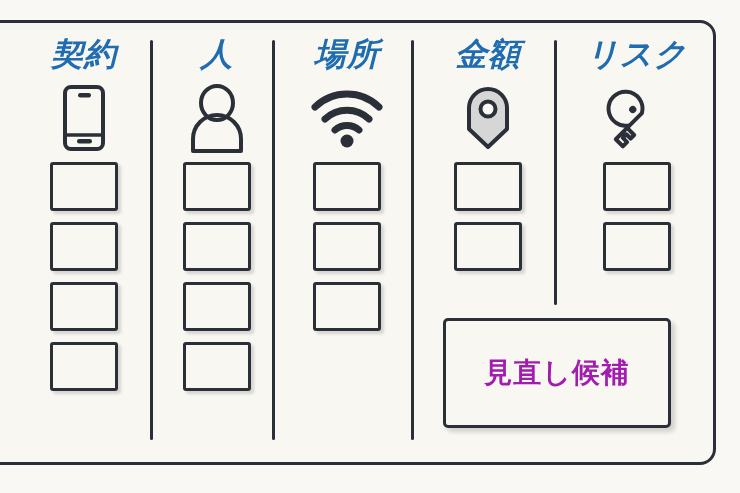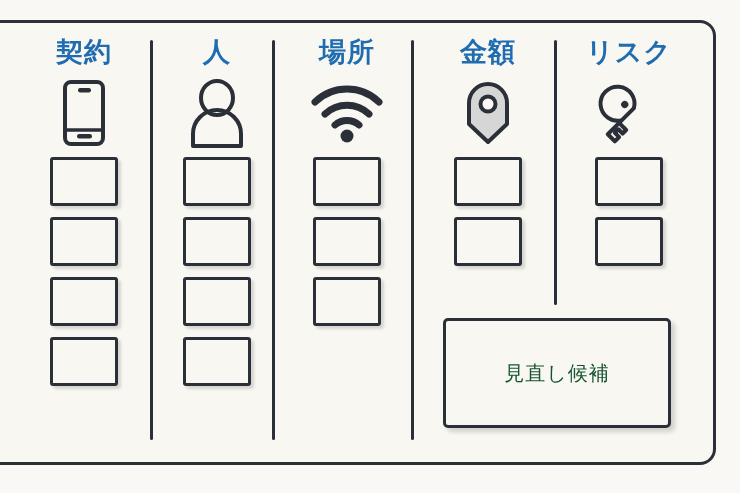--- a/index.html
+++ b/index.html
@@ -47,27 +47,28 @@
   
   .col {
     position: absolute;
     top: 38px;
     display: flex;
     flex-direction: column;
     align-items: center;
   }
 
   .col-title {
-    font-size: 27px;
+    font-size: 32px;
     font-weight: bold;
     color: #1f6cb0;
     letter-spacing: 1px;
     line-height: 1;
     margin-bottom: 12px;
     white-space: nowrap;
+    font-style: italic;
   }
 
   .col-icon {
     height: 72px;
     width: 72px;
     display: flex;
     align-items: center;
     justify-content: center;
     margin-bottom: 8px;
   }
@@ -99,23 +100,23 @@
     border: 3px solid #2b3038;
     border-radius: 5px;
     background: #f9f7f2;
     box-sizing: border-box;
     box-shadow: 4px 4px 4px rgba(40,40,40,0.18);
     display: flex;
     align-items: center;
     justify-content: center;
   }
   .result-label {
-    font-size: 20px;
-    font-weight: normal;
-    color: #14532d;
+    font-size: 28px;
+    font-weight: bold;
+    color: #a21caf;
     letter-spacing: 1px;
     white-space: nowrap;
   }
 </style>
 </head>
 <body>
 
 <div id="stage">
 
   <div class="outer-frame"></div>

